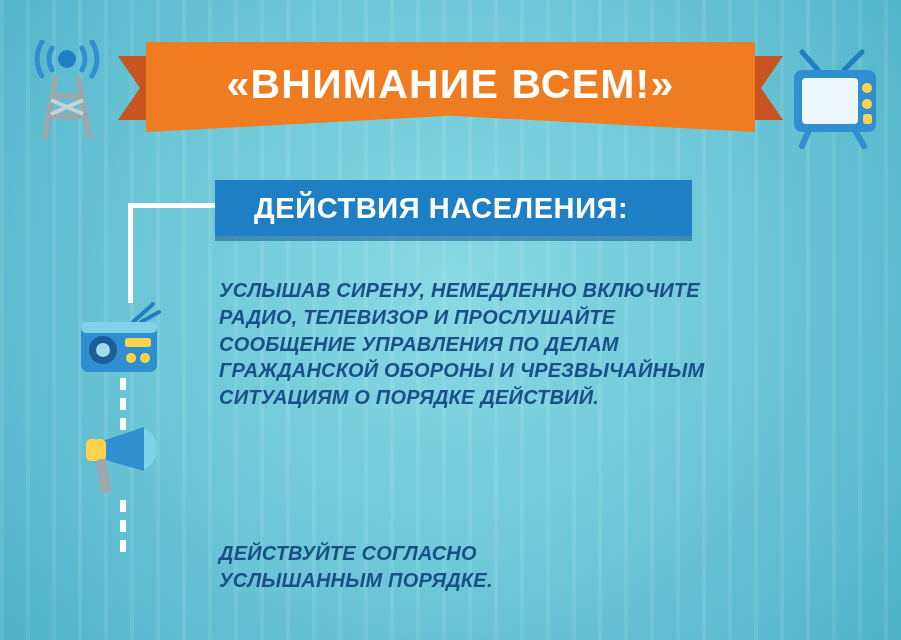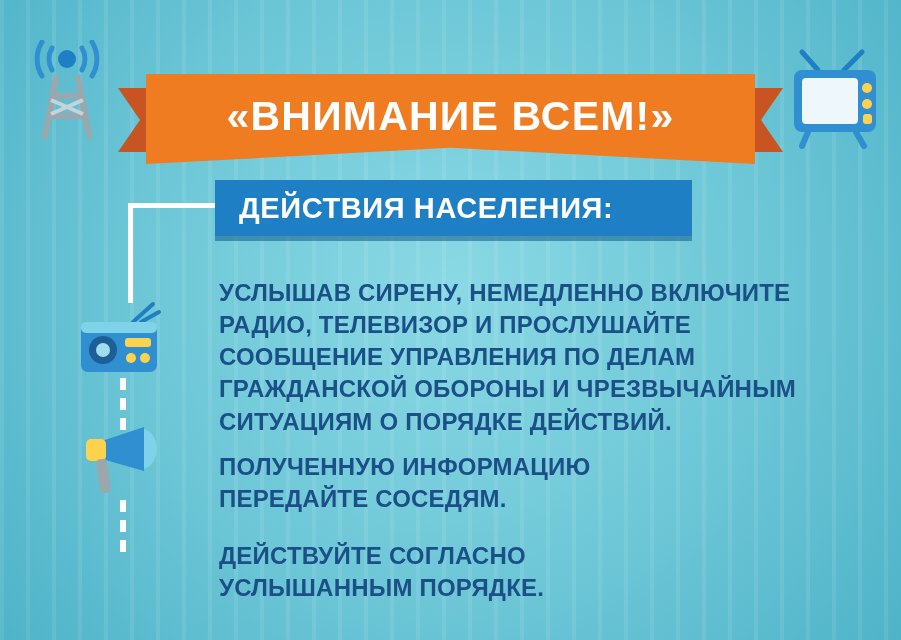--- a/index.html
+++ b/index.html
@@ -27,21 +27,20 @@
     overflow: hidden;
   }
 
   
   .ribbon-wrap {
     position: absolute;
     left: 118px;
     top: 42px;
     width: 665px;
     height: 90px;
-    margin-top: 32px;
   }
   .ribbon-tail {
     position: absolute;
     top: 14px;
     width: 60px;
     height: 64px;
     background: #c75421;
   }
   .ribbon-tail.left  { left: 0px;  clip-path: polygon(0 0, 100% 0, 100% 100%, 0 100%, 22px 50%); }
   .ribbon-tail.right { right: 0px; clip-path: polygon(0 0, 100% 0, calc(100% - 22px) 50%, 100% 100%, 0 100%); }
@@ -71,21 +70,21 @@
   .subtitle-bar {
     position: absolute;
     left: 215px;
     top: 180px;
     width: 477px;
     height: 56px;
     background: #1f7fc4;
     box-shadow: 0 5px 0 rgba(18, 90, 140, 0.55);
     display: flex;
     align-items: center;
-    padding-left: 24px;
+    padding-left: 39px;
     box-sizing: border-box;
   }
   .subtitle-bar .txt {
     color: #ffffff;
     font-size: 29px;
     font-weight: bold;
     letter-spacing: 0.6px;
     white-space: nowrap;
   }
 
@@ -125,25 +124,26 @@
     background-size: 6px 20px;
     background-repeat: repeat-y;
   }
   .dash1 { top: 378px; height: 60px; }
   .dash2 { top: 500px; height: 52px; }
 
   
   .para {
     position: absolute;
     color: #1b4f87;
-    font-size: 24px;
+    font-size: 20px;
     font-weight: bold;
     line-height: 1.34;
     letter-spacing: 0.2px;
     white-space: pre-line;
+    font-style: italic;
   }
   #para-1 { left: 219px; top: 277px; width: 620px; }
   #para-2 { left: 219px; top: 451px; width: 620px; }
   #para-3 { left: 219px; top: 540px; width: 620px; }
 
   
   .icon { position: absolute; }
   #icon-antenna  { left: 20px;  top: 40px;  }
   #icon-tv       { left: 784px; top: 48px;  }
   #icon-radio    { left: 75px;  top: 300px; }
@@ -237,18 +237,16 @@
       <rect x="16" y="36" width="11" height="34" rx="4" fill="#9aa7ad" transform="rotate(-8 21 53)"></rect>
     </svg>
   </div>
 
 
   <div class="para" id="para-1">УСЛЫШАВ СИРЕНУ, НЕМЕДЛЕННО ВКЛЮЧИТЕ
 РАДИО, ТЕЛЕВИЗОР И ПРОСЛУШАЙТЕ
 СООБЩЕНИЕ УПРАВЛЕНИЯ ПО ДЕЛАМ
 ГРАЖДАНСКОЙ ОБОРОНЫ И ЧРЕЗВЫЧАЙНЫМ
 СИТУАЦИЯМ О ПОРЯДКЕ ДЕЙСТВИЙ.</div>
-  <div class="para" id="para-2">ПОЛУЧЕННУЮ ИНФОРМАЦИЮ
-ПЕРЕДАЙТЕ СОСЕДЯМ.</div>
   <div class="para" id="para-3">ДЕЙСТВУЙТЕ СОГЛАСНО
 УСЛЫШАННЫМ ПОРЯДКЕ.</div>
 
 </div>
 
 </body></html>

